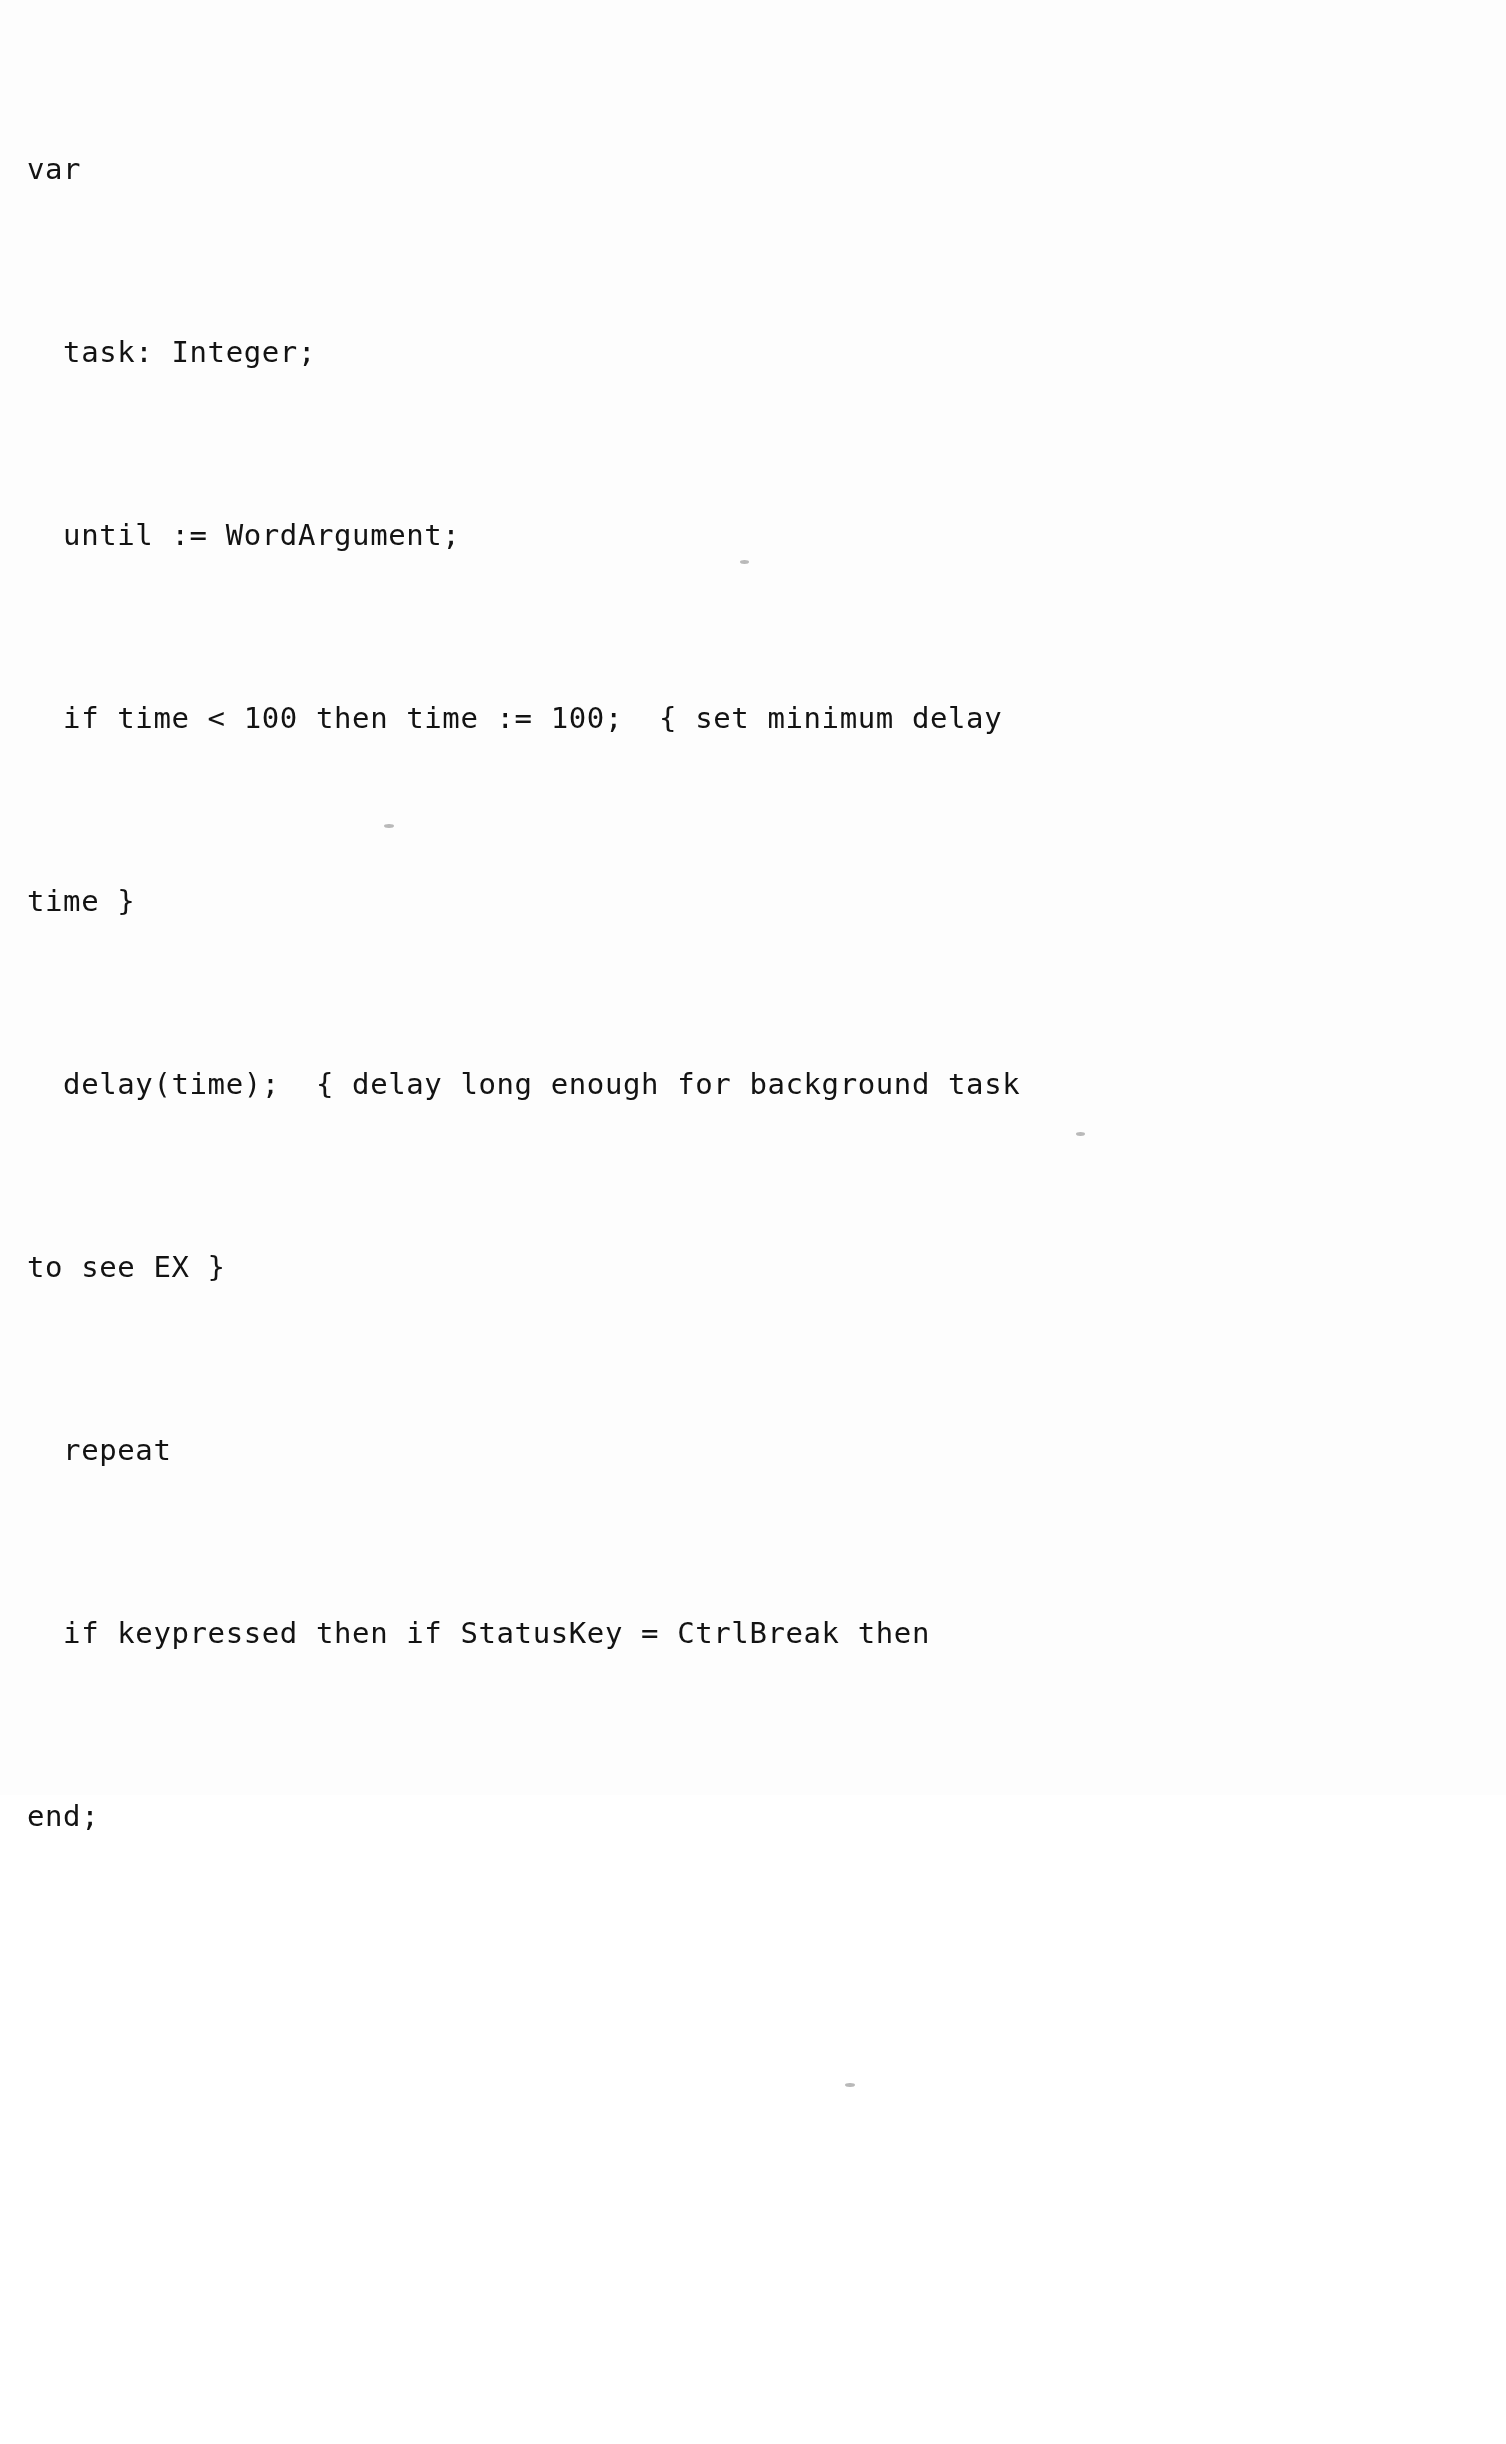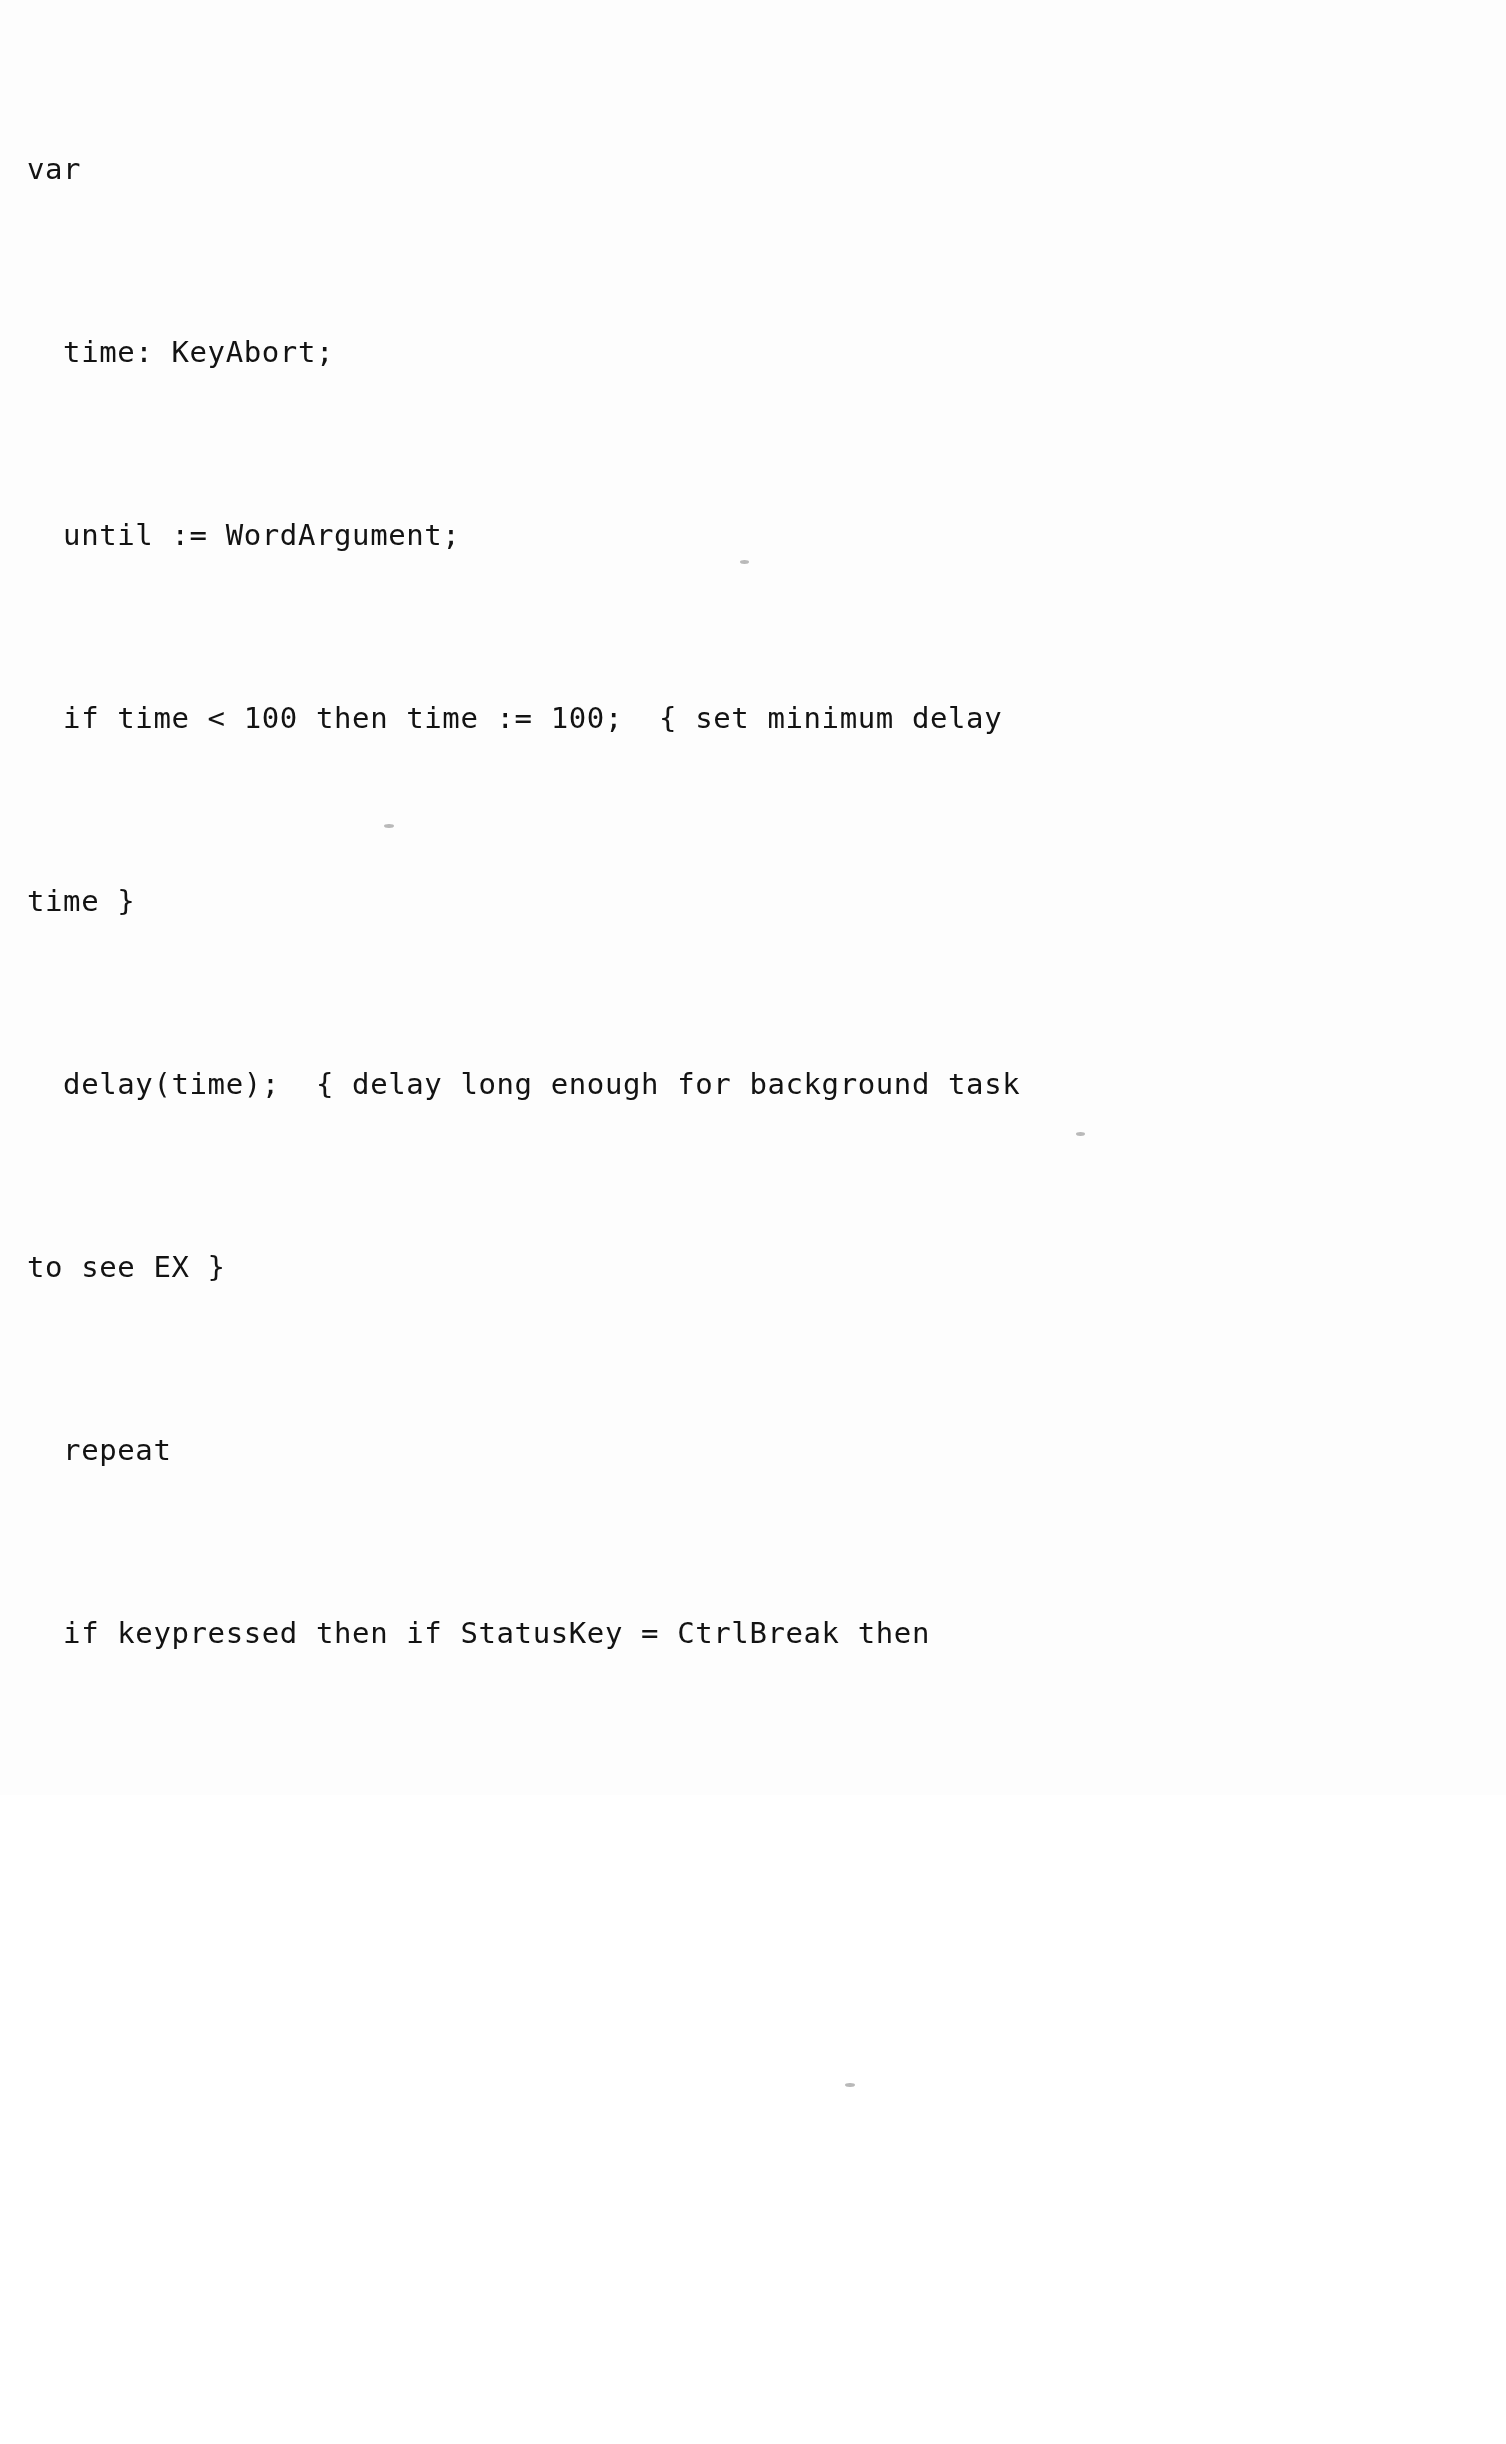--- a/index.html
+++ b/index.html
@@ -51,28 +51,29 @@
 
 <div class="page">
 
   <div class="speck s1"></div>
   <div class="speck s2"></div>
   <div class="speck s3"></div>
   <div class="speck s4"></div>
 
   <div class="code-listing">
     <div class="code-line">var</div>
-    <div class="code-line">  time: KeyAbort;</div>
+    <div class="code-line">  task: Integer;</div>
     <div class="code-line">  until := WordArgument;</div>
     <div class="code-line">  if time &lt; 100 then time := 100;  { set minimum delay</div>
     <div class="code-line">time }</div>
     <div class="code-line">  delay(time);  { delay long enough for background task</div>
     <div class="code-line">to see EX }</div>
     <div class="code-line">  repeat</div>
     <div class="code-line">  if keypressed then if StatusKey = CtrlBreak then</div>
+    <div class="code-line">end;</div>
     
     
     
     
     
     
     
     
     
     

